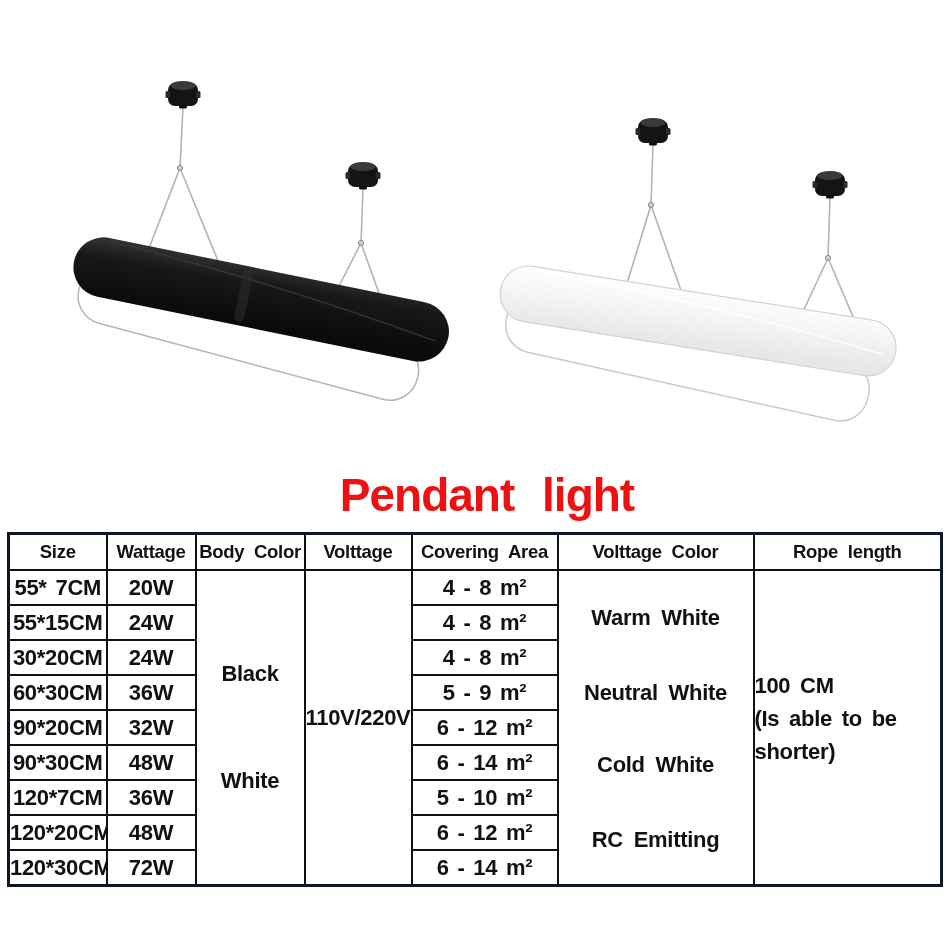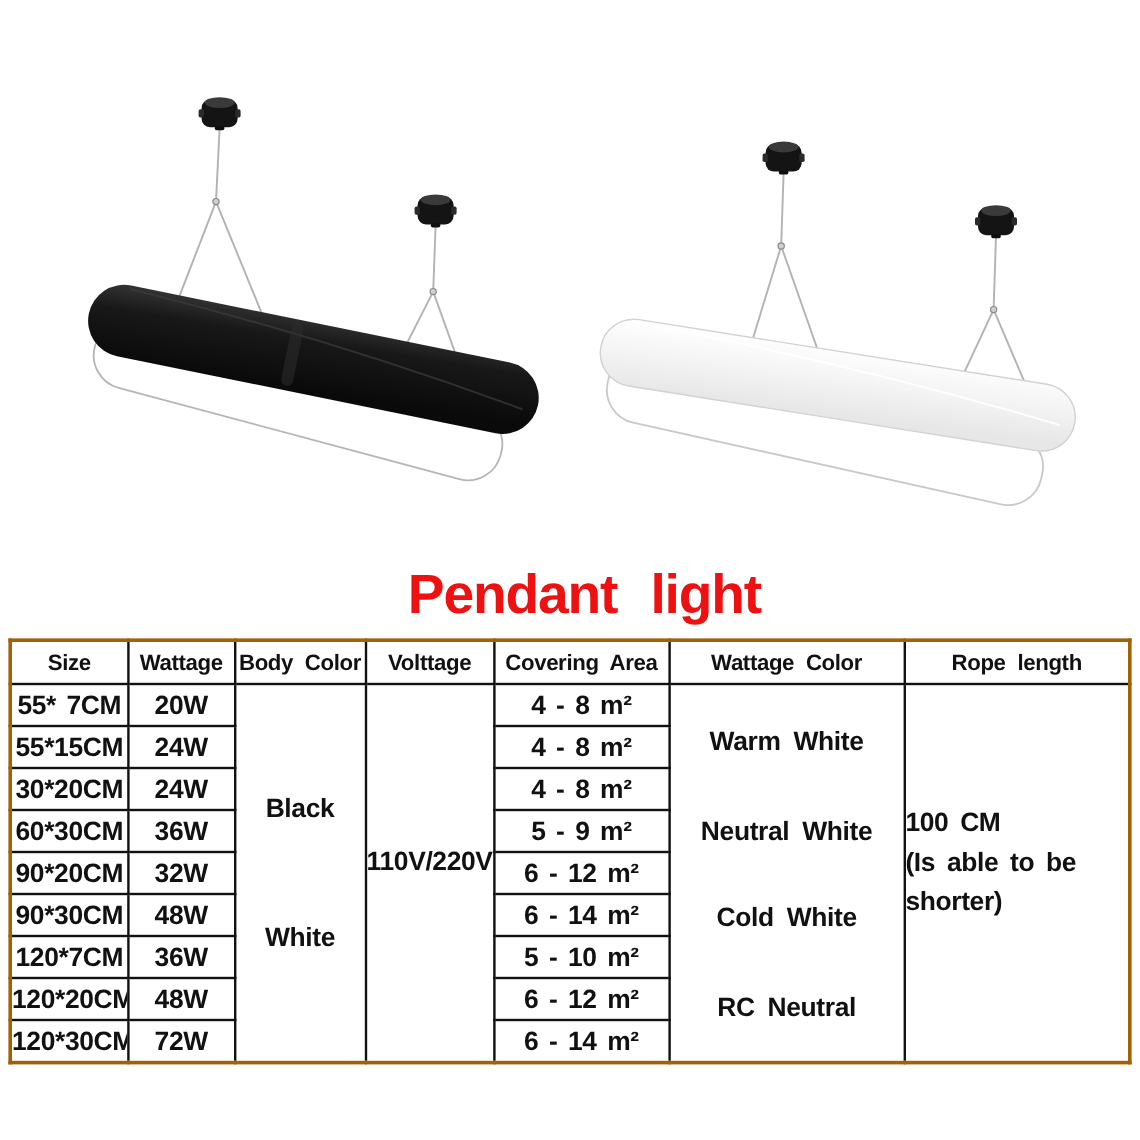--- a/index.html
+++ b/index.html
@@ -22,21 +22,21 @@
     position:absolute;left:7px;top:532px;width:936px;
     border-collapse:collapse;table-layout:fixed;
     color:#111111;
   }
   #spec th,#spec td{
     border:2px solid #111111;
     text-align:center;vertical-align:middle;
     font-weight:bold;overflow:hidden;
     padding:0;
   }
-  #spec{border:3px solid #a16207;padding-left:27px;}
+  #spec{border:3px solid #0f172a;padding-left:27px;}
   #spec th{height:34px;font-size:18.5px;letter-spacing:-0.3px;word-spacing:5px;}
   #spec td{height:33px;font-size:22px;letter-spacing:-0.3px;word-spacing:3px;}
   #spec td.mcell{position:relative;}
   .plabel{
     position:absolute;left:0;right:0;text-align:center;
     transform:translateY(-50%);font-weight:bold;word-spacing:5px;
   }
   .ropeblock{
     position:absolute;left:0;right:0;text-align:left;
     transform:translateY(-50%);font-weight:bold;line-height:1.5;word-spacing:4px;
@@ -127,41 +127,41 @@
         <col style="width:196px">
         <col>
     </colgroup>
     <thead>
       <tr>
         <th>Size</th>
         <th>Wattage</th>
         <th>Body Color</th>
         <th>Volttage</th>
         <th>Covering Area</th>
-        <th>Wattage Color</th>
+        <th>Volttage Color</th>
         <th>Rope length</th>
       </tr>
     </thead>
     <tbody>
       <tr>
         <td>55* 7CM</td>
         <td>20W</td>
         <td class="mcell" rowspan="9">
           <span class="plabel" style="top:33%">Black</span>
           <span class="plabel" style="top:67%">White</span>
         </td>
         <td class="mcell" rowspan="9">
           <span class="plabel" style="top:47%">110V/220V</span>
         </td>
         <td>4 - 8 m²</td>
         <td class="mcell" rowspan="9">
           <span class="plabel" style="top:15%">Warm White</span>
           <span class="plabel" style="top:39%">Neutral White</span>
           <span class="plabel" style="top:62%">Cold White</span>
-          <span class="plabel" style="top:86%">RC Neutral</span>
+          <span class="plabel" style="top:86%">RC Emitting</span>
         </td>
         <td class="mcell" rowspan="9">
           <div class="ropeblock" style="top:47%">
             <div>100 CM</div>
             <div>(Is able to be</div>
             <div>shorter)</div>
           </div>
         </td>
       </tr>
       <tr>

